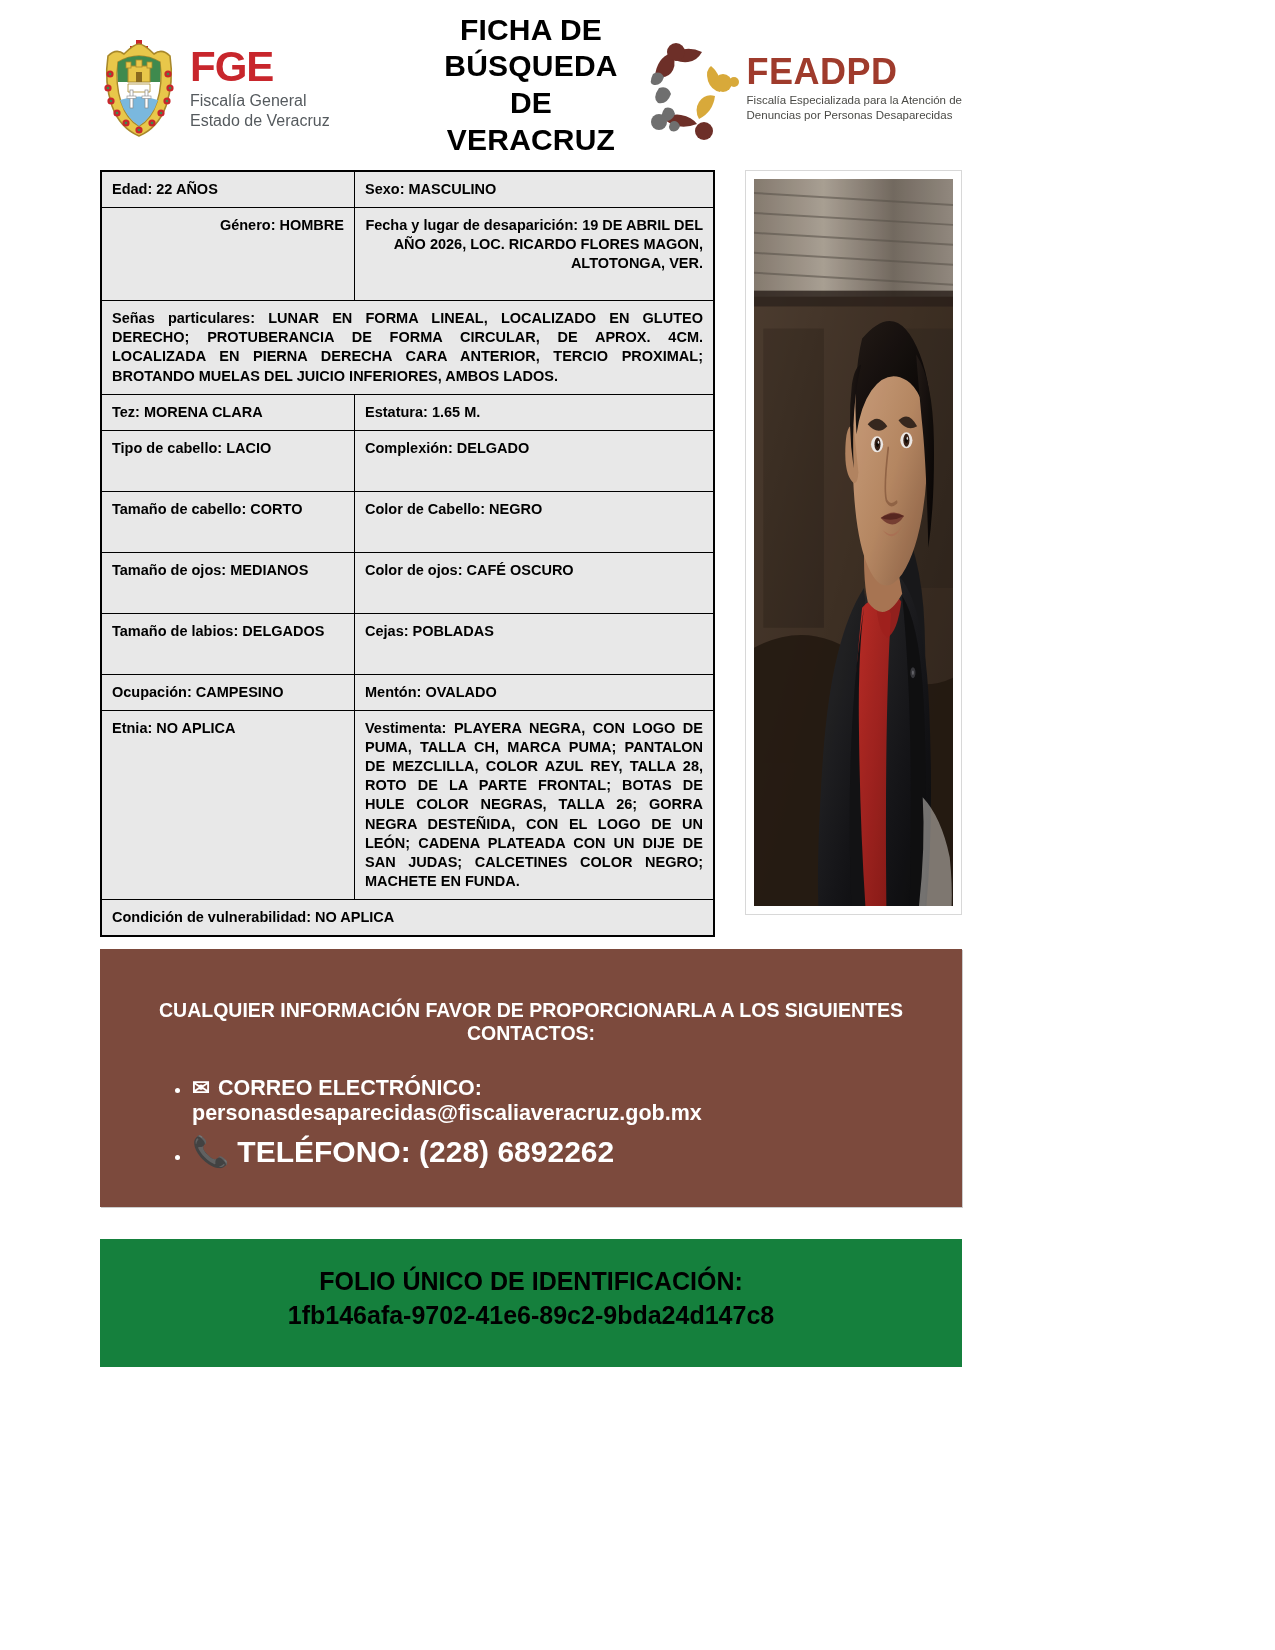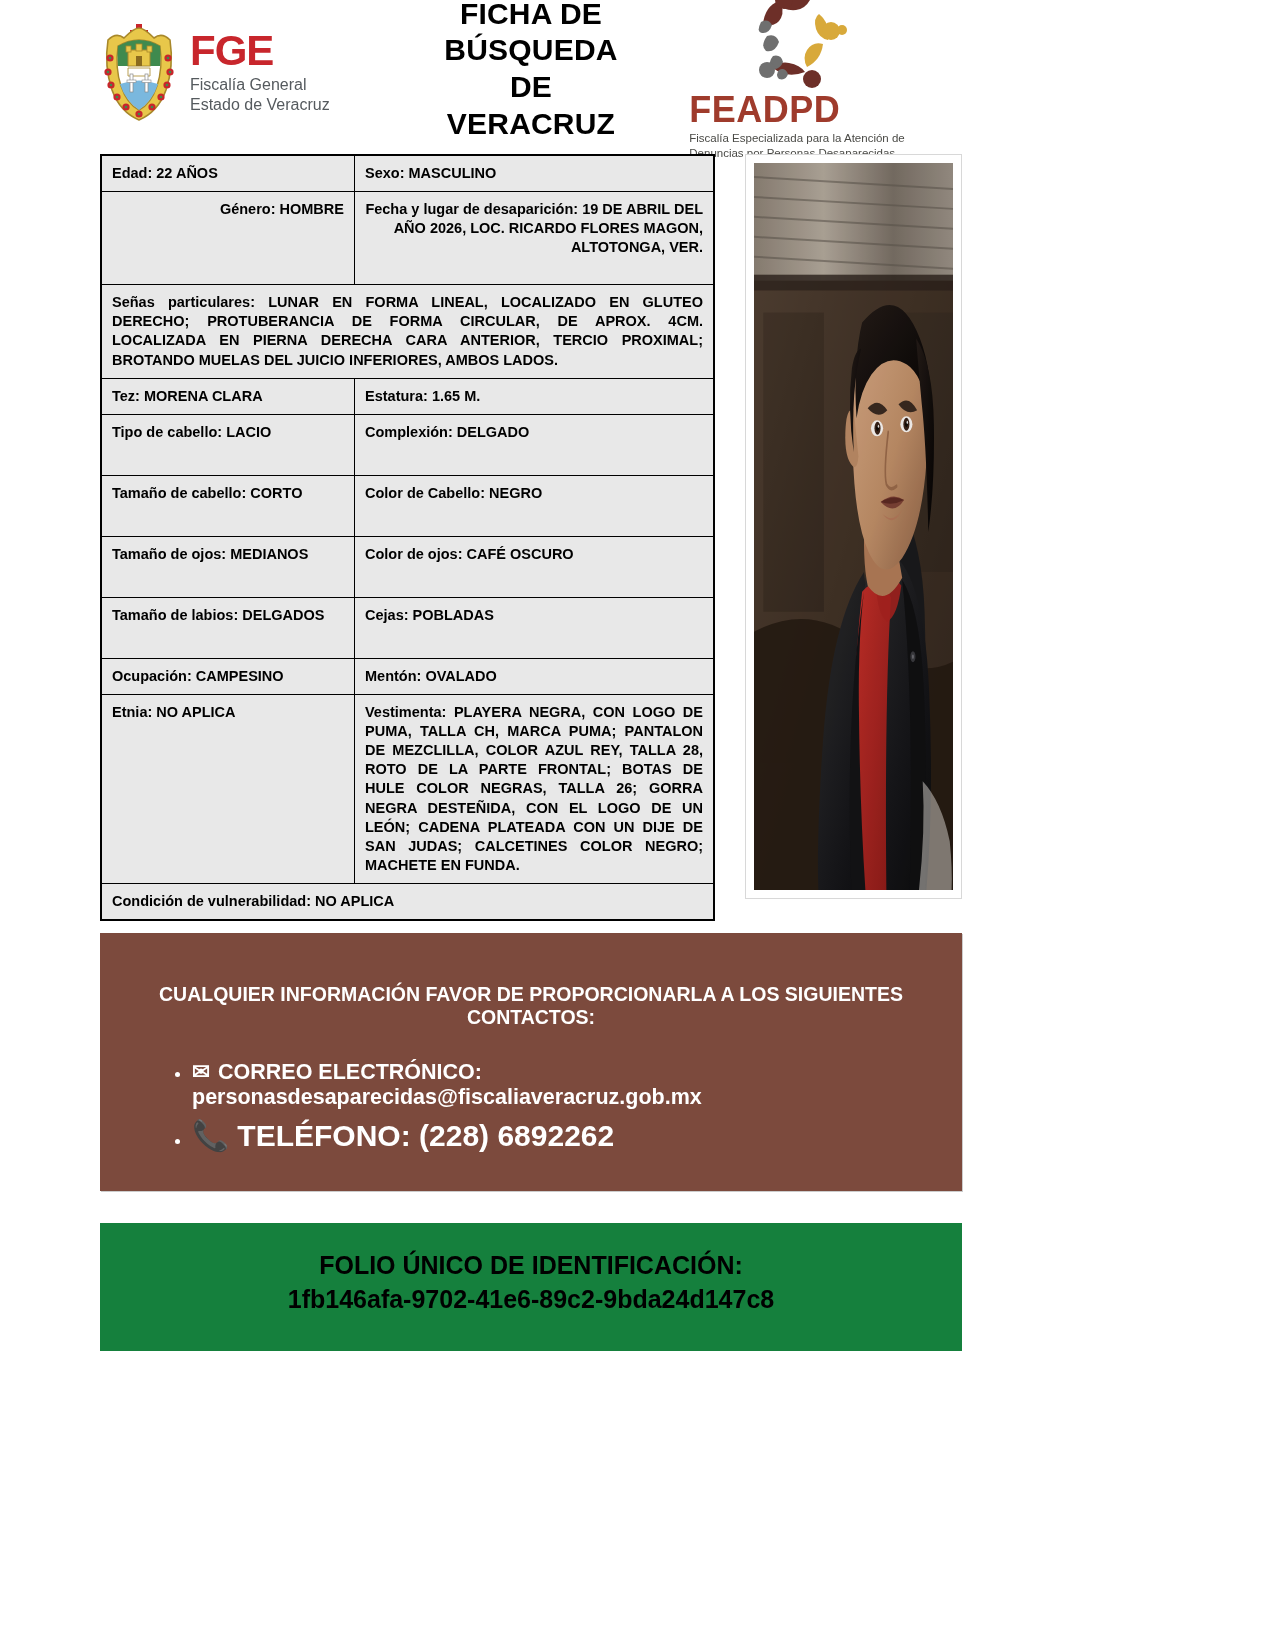--- a/index.html
+++ b/index.html
@@ -14,21 +14,21 @@
     color: #000000;
     position: relative;
     overflow: hidden;
   }
 
   .page {
     width: 1062px;
     height: 1650px;
     position: relative;
     box-sizing: border-box;
-    padding: 0 100px;
+    padding: 16px 100px;
   }
 
   
   .header {
     display: flex;
     align-items: center;
     justify-content: space-between;
     height: 128px;
     padding: 8px 0 0 0;
   }
@@ -71,21 +71,20 @@
     letter-spacing: 0.2px;
     padding-bottom: 6px;
   }
 
   .header-right {
     display: flex;
     align-items: center;
     gap: 4px;
     width: 330px;
     justify-content: flex-end;
-    flex-direction: column;
   }
   .feadpd-mark { width: 108px; height: 104px; flex: none; }
   .feadpd-text { line-height: 1; }
   .feadpd-acronym {
     font-size: 36px;
     font-weight: bold;
     color: #9f3b2c;
     display: block;
     line-height: 1;
     letter-spacing: 0.5px;

